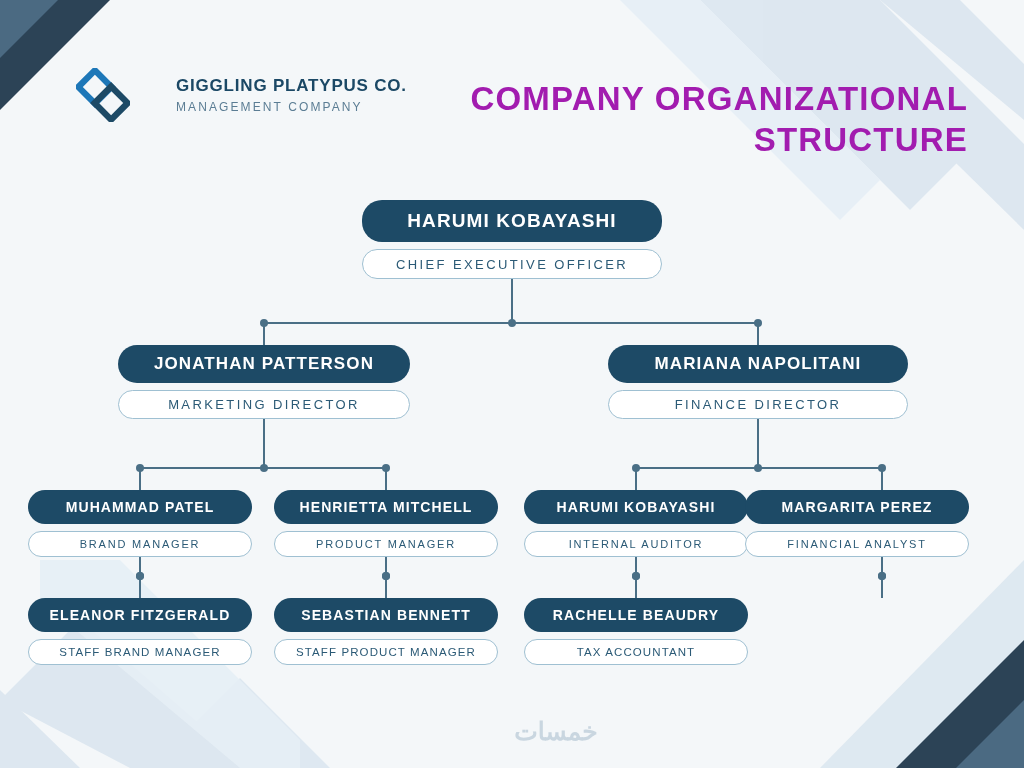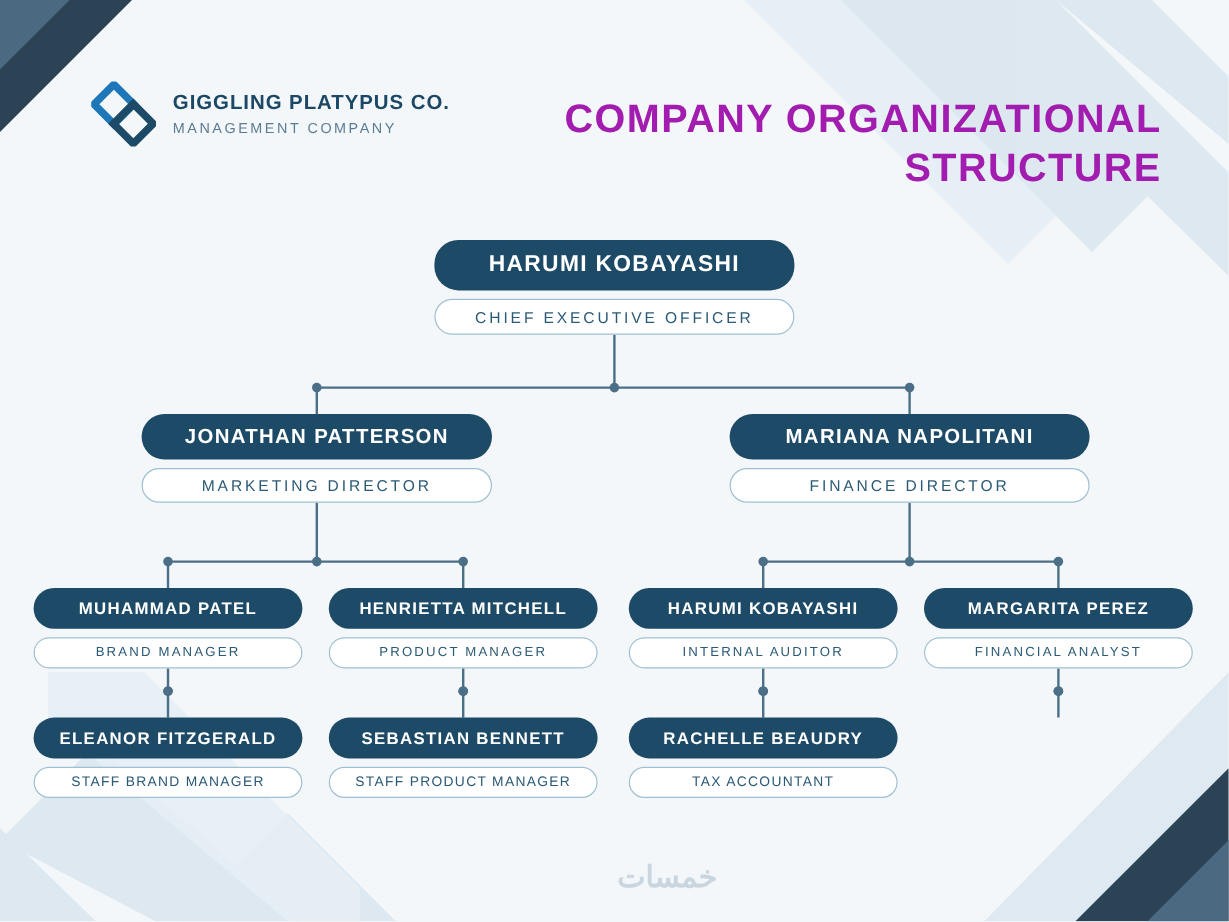--- a/index.html
+++ b/index.html
@@ -35,20 +35,21 @@
     display: flex;
     align-items: center;
     gap: 14px;
   }
   .logo-mark {
     width: 54px;
     height: 54px;
   }
   .logo-text {
     line-height: 1.05;
+    margin-left: 32px;
   }
   .logo-title {
     font-size: 17px;
     font-weight: bold;
     letter-spacing: .8px;
     color: #1b4865;
   }
   .logo-sub {
     margin-top: 6px;
     font-size: 12px;
@@ -248,21 +249,21 @@
         <div class="role-box">BRAND MANAGER</div>
       </div>
       <div class="node lvl2" style="left: 274px; top: 310px; width: 224px;">
         <div class="name-box">HENRIETTA MITCHELL</div>
         <div class="role-box">PRODUCT MANAGER</div>
       </div>
       <div class="node lvl2" style="left: 524px; top: 310px; width: 224px;">
         <div class="name-box">HARUMI KOBAYASHI</div>
         <div class="role-box">INTERNAL AUDITOR</div>
       </div>
-      <div class="node lvl2" style="left: 770px; top: 310px; width: 224px;">
+      <div class="node lvl2" style="left: 745px; top: 310px; width: 224px;">
         <div class="name-box">MARGARITA PEREZ</div>
         <div class="role-box">FINANCIAL ANALYST</div>
       </div>
       <div class="node lvl3" style="left: 28px; top: 418px; width: 224px;">
         <div class="name-box">ELEANOR FITZGERALD</div>
         <div class="role-box">STAFF BRAND MANAGER</div>
       </div>
       <div class="node lvl3" style="left: 274px; top: 418px; width: 224px;">
         <div class="name-box">SEBASTIAN BENNETT</div>
         <div class="role-box">STAFF PRODUCT MANAGER</div>

